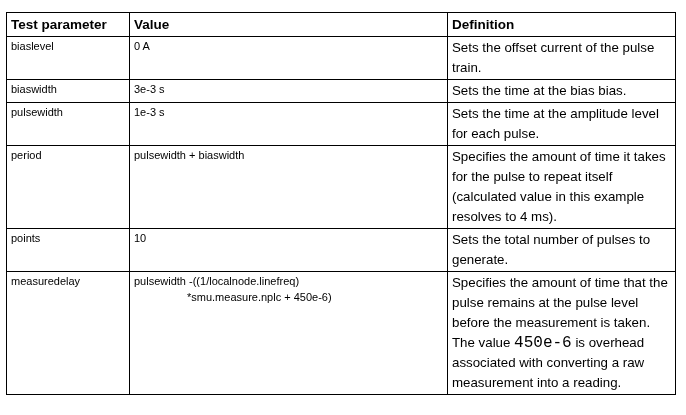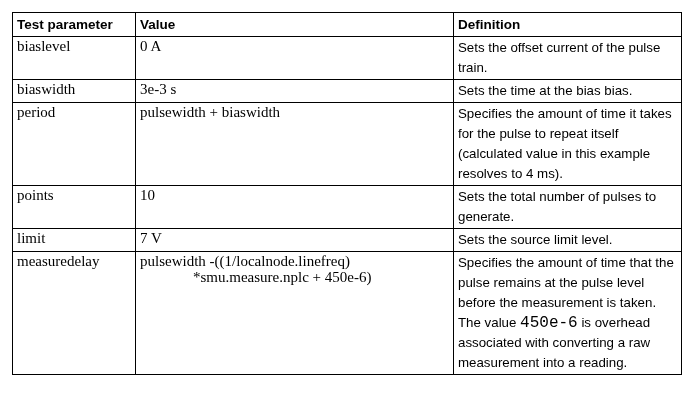--- a/index.html
+++ b/index.html
@@ -1,19 +1,19 @@
 <!DOCTYPE html>
 <html><head>
 <meta charset="utf-8">
 <style>
   html, body { margin: 0; padding: 0; background: #ffffff; }
   body { width: 686px; height: 415px; position: relative; overflow: hidden; }
   table.params {
     position: absolute;
-    left: 12px;
+    left: 6px;
     top: 12px;
     border-collapse: collapse;
     table-layout: fixed;
     width: 669px;
   }
   table.params th, table.params td {
     border: 1px solid #000;
     vertical-align: top;
     text-align: left;
     padding: 1px 3px 1px 4px;
@@ -22,22 +22,22 @@
   table.params th {
     font-family: "Liberation Sans", sans-serif;
     font-weight: bold;
     font-size: 13.5px;
     height: 21px;
     line-height: 21px;
     padding-top: 1px;
     padding-bottom: 1px;
   }
   td.mono {
-    font-family: Liberation Serif, serif;
-    font-size: 15px;
+    font-family: Liberation Sans, sans-serif;
+    font-size: 11px;
     line-height: 16px;
     color: #222;
     padding-top: 3px;
   }
   td.def {
     font-family: "Liberation Sans", sans-serif;
     font-size: 13.3px;
     line-height: 20px;
     padding-top: 2px;
     padding-bottom: 1px;
@@ -79,34 +79,34 @@
     <tr class="r-biaslevel">
       <td class="mono">biaslevel</td>
       <td class="mono">0 A</td>
       <td class="def">Sets the offset current of the pulse train.</td>
     </tr>
     <tr class="r-biaswidth">
       <td class="mono">biaswidth</td>
       <td class="mono">3e-3 s</td>
       <td class="def">Sets the time at the bias bias.</td>
     </tr>
+    <tr class="r-pulsewidth">
+      <td class="mono">pulsewidth</td>
+      <td class="mono">1e-3 s</td>
+      <td class="def">Sets the time at the amplitude level for each pulse.</td>
+    </tr>
     <tr class="r-period">
       <td class="mono">period</td>
       <td class="mono">pulsewidth + biaswidth</td>
       <td class="def">Specifies the amount of time it takes for the pulse to repeat itself (calculated value in this example resolves to 4 ms).</td>
     </tr>
     <tr class="r-points">
       <td class="mono">points</td>
       <td class="mono">10</td>
       <td class="def">Sets the total number of pulses to generate.</td>
-    </tr>
-    <tr class="r-limit">
-      <td class="mono">limit</td>
-      <td class="mono">7 V</td>
-      <td class="def">Sets the source limit level.</td>
     </tr>
     <tr class="r-measuredelay">
       <td class="mono">measuredelay</td>
       <td class="mono">
         <span>pulsewidth -((1/localnode.linefreq)</span>
         <span class="cont">*smu.measure.nplc + 450e-6)</span>
       </td>
       <td class="def"><span>Specifies the amount of time that the pulse remains at the pulse level before the measurement is taken. The value </span><span class="code">450e-6</span><span> is overhead associated with converting a raw measurement into a reading.</span></td>
     </tr>
   </tbody>

